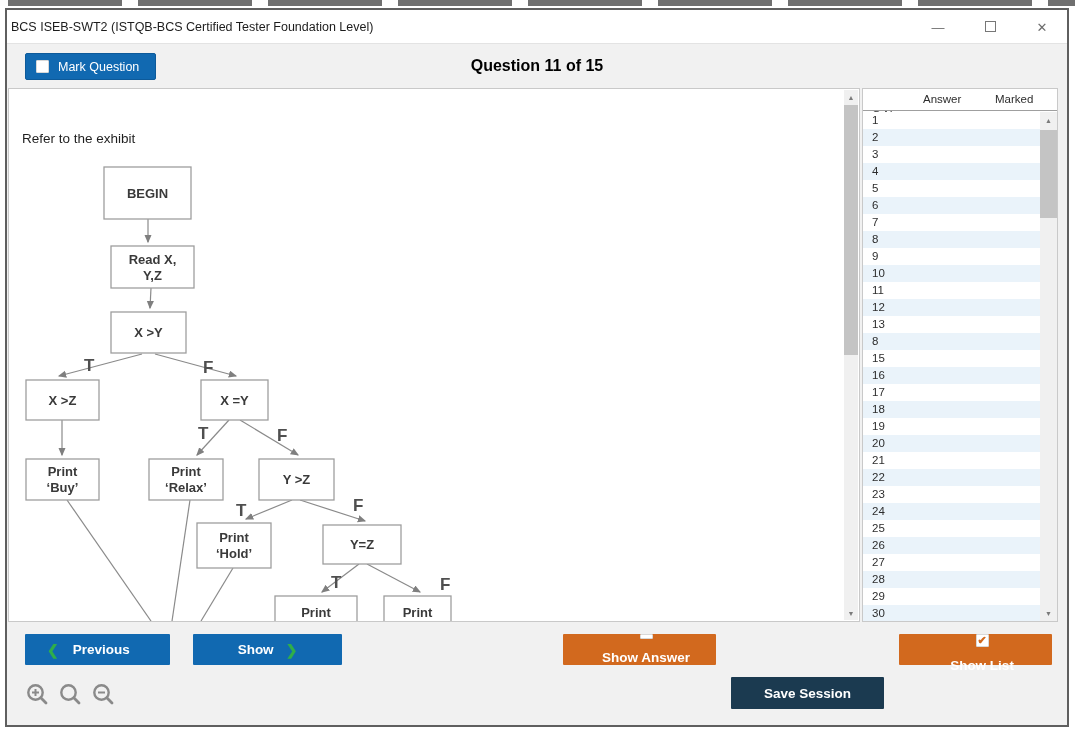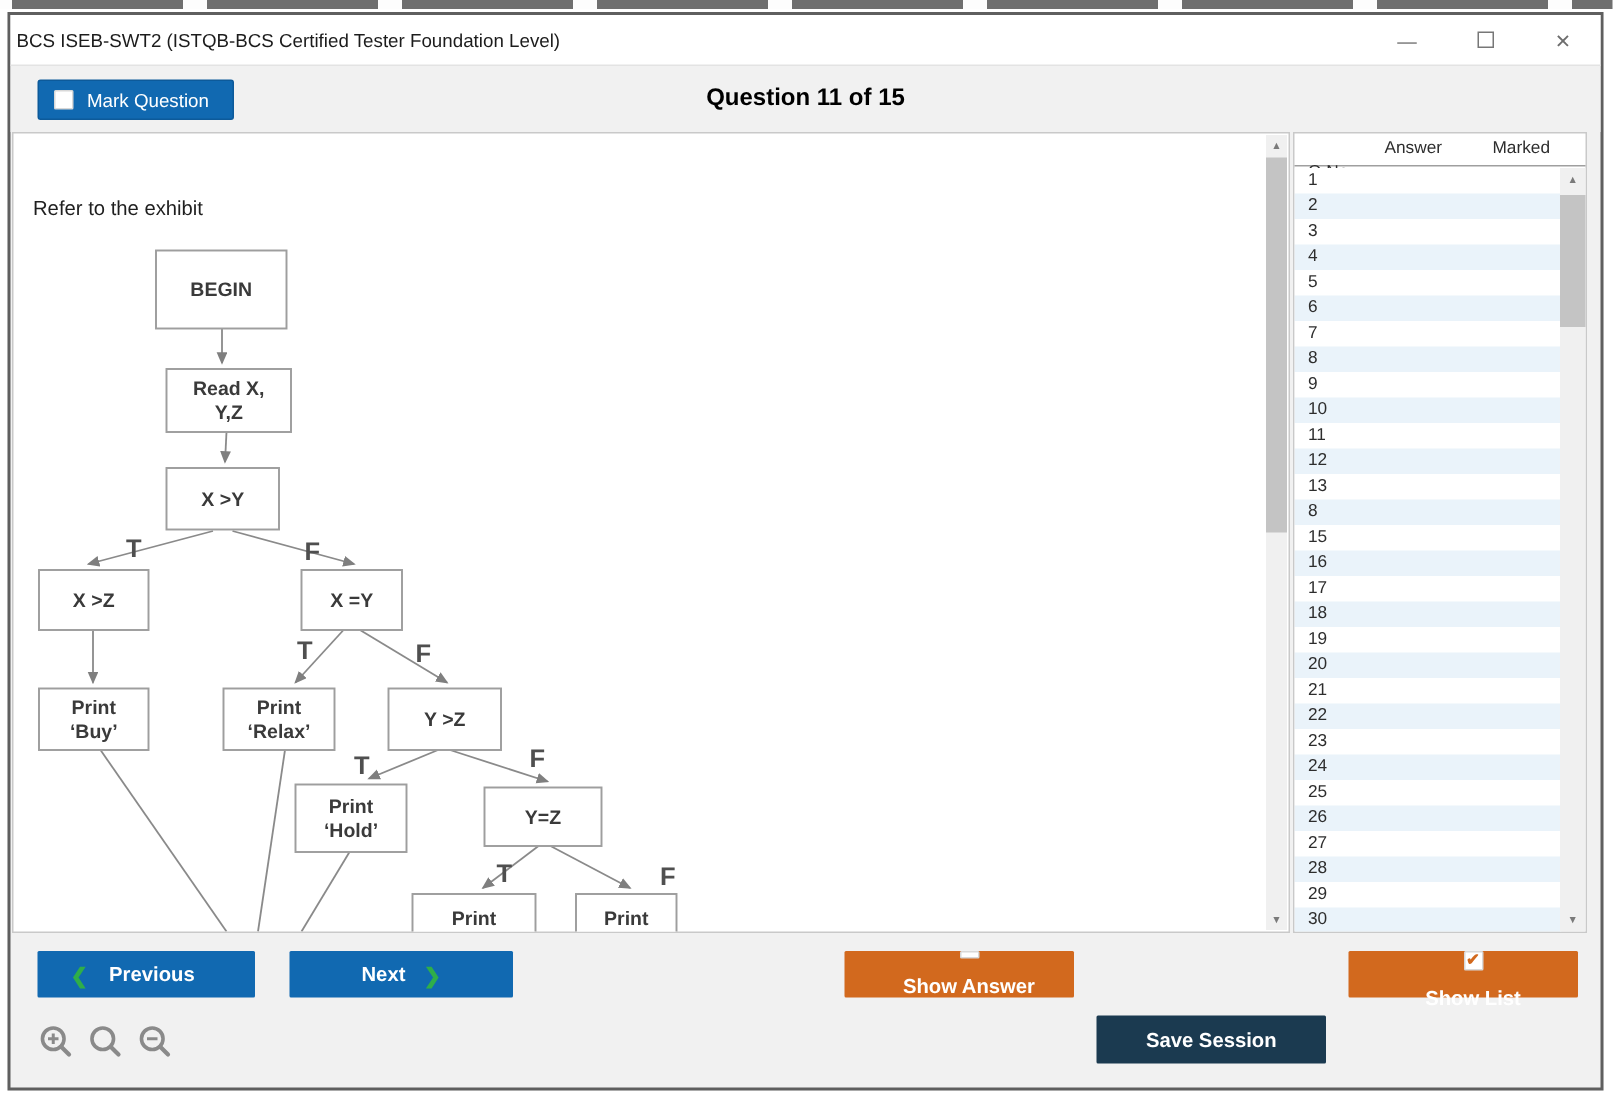--- a/index.html
+++ b/index.html
@@ -219,21 +219,21 @@
       <div class="thumb"></div>
       <div class="arrow down">▼</div>
     </div>
   </div>
 
   <div class="btn btn-blue btn-prev">
     <span class="chev">❮</span>
     <span>Previous</span>
   </div>
   <div class="btn btn-blue btn-next">
-    <span>Next</span>
+    <span>Show</span>
     <span class="chev">❯</span>
   </div>
   <div class="btn btn-orange btn-show-answer">
     <span class="checkbox"></span>
     <span>Show Answer</span>
   </div>
   <div class="btn btn-orange btn-show-list">
     <span class="checkbox">
         <span class="check">✔</span>
       </span>

